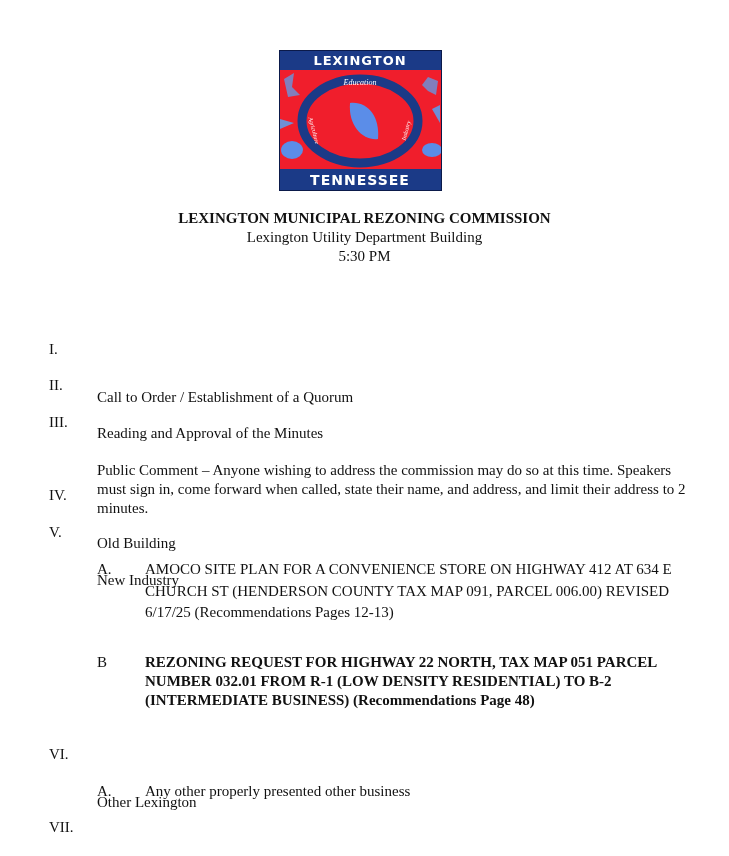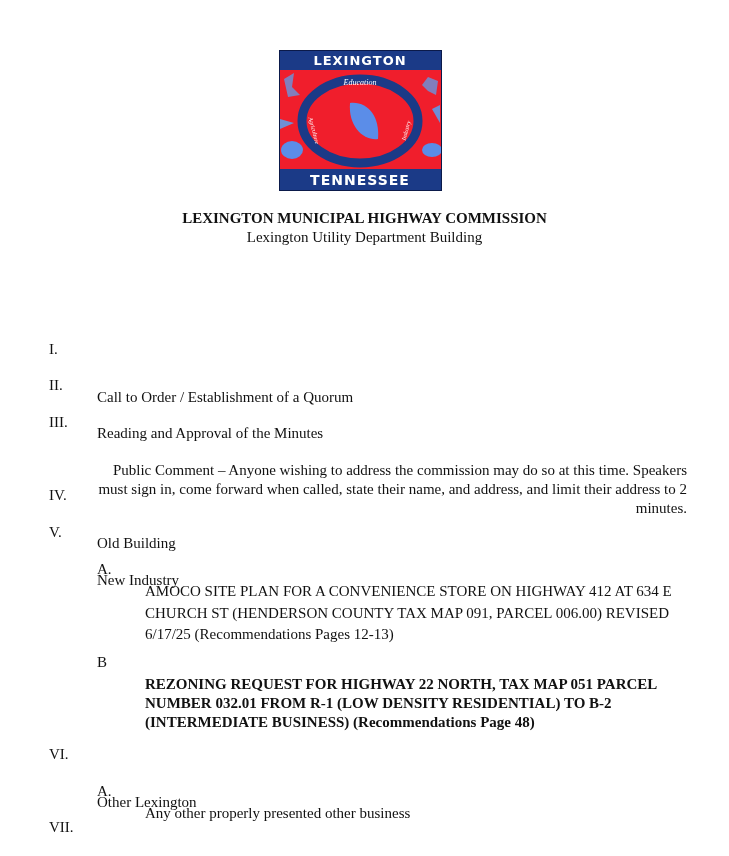--- a/index.html
+++ b/index.html
@@ -14,21 +14,21 @@
     .logo svg { display: block; }
     .header {
       position: absolute; left: 0; width: 729px; top: 209px;
       text-align: center; font-size: 15px; line-height: 19px;
     }
     .header .bold { font-weight: bold; }
     .item { position: absolute; font-size: 15px; line-height: 19px; }
     .num { position: absolute; left: 49px; }
     .txt { position: absolute; left: 97px; width: 600px; margin-top: 48px; }
     .sub-letter { position: absolute; left: 97px; }
-    .sub-txt { position: absolute; left: 145px; width: 540px; margin-top: 22px; }
+    .sub-txt { position: absolute; left: 145px; width: 540px; }
     .caps { font-size: 15px; line-height: 21.5px; }
   </style>
 </head>
 <body>
 
 <div class="logo">
   <svg width="161" height="139" viewBox="0 0 161 139">
     <rect x="0" y="0" width="161" height="139" fill="#1b3a87"></rect>
     <rect x="0" y="19" width="161" height="99" fill="#f01e2c"></rect>
 
@@ -44,37 +44,38 @@
     <path d="M70,52 C88,50 100,66 98,88 C84,90 68,76 70,52 Z" fill="#5b8de8"></path>
     <text x="80" y="34" text-anchor="middle" font-family="Liberation Serif, serif" font-style="italic" font-size="8" fill="#ffffff">Education</text>
     <text x="32" y="80" text-anchor="middle" font-family="Liberation Serif, serif" font-style="italic" font-size="6" fill="#ffffff" transform="rotate(75 32 80)">Agriculture</text>
     <text x="128" y="80" text-anchor="middle" font-family="Liberation Serif, serif" font-style="italic" font-size="6" fill="#ffffff" transform="rotate(-75 128 80)">Industry</text>
     <text x="80" y="14" text-anchor="middle" font-family="DejaVu Sans, sans-serif" font-weight="bold" font-size="13" letter-spacing="1" fill="#ffffff">LEXINGTON</text>
     <text x="80" y="134" text-anchor="middle" font-family="DejaVu Sans, sans-serif" font-weight="bold" font-size="14" letter-spacing="1" fill="#ffffff">TENNESSEE</text>
   </svg>
 </div>
 
 <div class="header">
-  <div class="bold">LEXINGTON MUNICIPAL HIGHWAY COMMISSION</div>
+  <div class="bold">LEXINGTON MUNICIPAL REZONING COMMISSION</div>
   <div>Lexington Utility Department Building</div>
+  <div>5:30 PM</div>
 </div>
 
 <div class="item" style="top:340px;left:0;width:729px;">
   <span class="num">I.</span>
   <span class="txt">Call to Order / Establishment of a Quorum</span>
 </div>
 
 <div class="item" style="top:376px;left:0;width:729px;">
   <span class="num">II.</span>
   <span class="txt">Reading and Approval of the Minutes</span>
 </div>
 
 <div class="item" style="top:413px;left:0;width:729px;">
   <span class="num">III.</span>
-  <span class="txt" style="width:590px;text-align:right;">Public Comment – Anyone wishing to address the commission may do so at this time. Speakers must sign in, come forward when called, state their name, and address, and limit their address to 2 minutes.</span>
+  <span class="txt" style="width:590px;">Public Comment – Anyone wishing to address the commission may do so at this time. Speakers must sign in, come forward when called, state their name, and address, and limit their address to 2 minutes.</span>
 </div>
 
 <div class="item" style="top:486px;left:0;width:729px;">
   <span class="num">IV.</span>
   <span class="txt">Old Building</span>
 </div>
 
 <div class="item" style="top:523px;left:0;width:729px;">
   <span class="num">V.</span>
   <span class="txt">New Industry</span>

